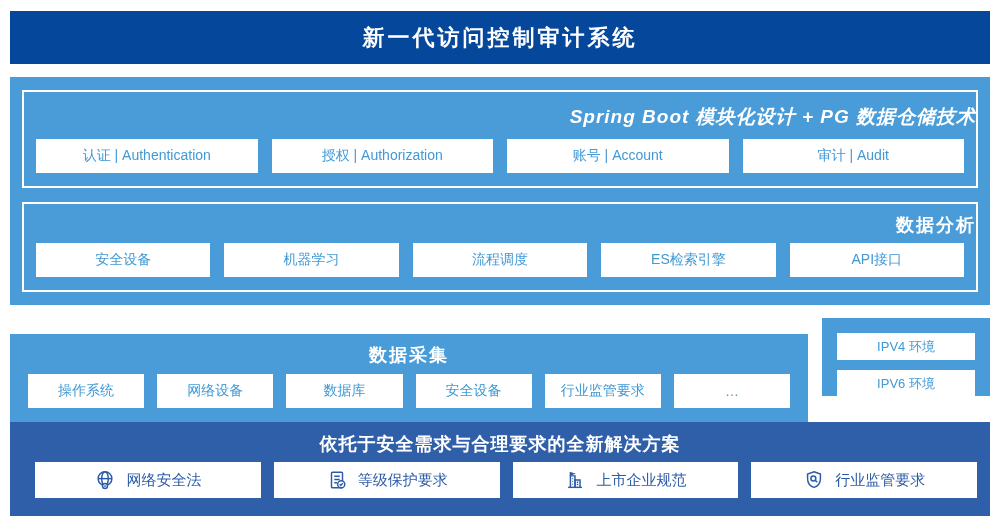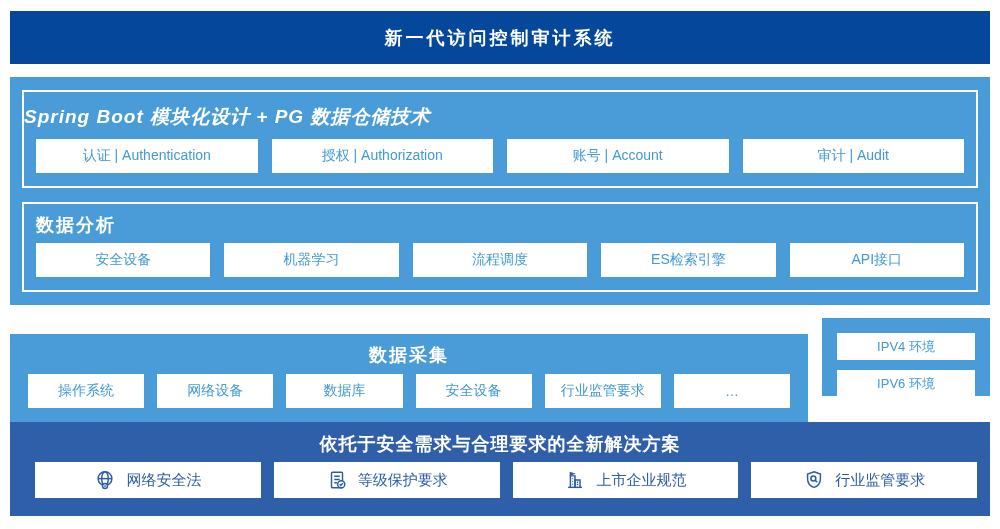--- a/index.html
+++ b/index.html
@@ -2,29 +2,29 @@
 <html style="--header-bg: #05489B; --block-bg: #4A9CD8; --foundation-bg: #2F5FA9; --module-text: #4199D5; --foundation-text: #2D5CA7;"><head>
 <meta charset="utf-8">
 <style>
   html,body{margin:0;padding:0;background:#ffffff;}
   .canvas{position:relative;width:1000px;height:529px;background:#ffffff;
           font-family:"Liberation Sans",sans-serif;overflow:hidden;}
 
   
   .topbar{position:absolute;left:10px;top:11px;width:980px;height:53px;
           background:var(--header-bg,#05489B);display:flex;align-items:center;justify-content:center;}
-  .topbar .t{color:#fff;font-size:18px;font-weight:bold;letter-spacing:3px;}
+  .topbar .t{color:#fff;font-size:22px;font-weight:bold;letter-spacing:3px;}
 
   
   .midblock{position:absolute;left:10px;top:77px;width:980px;height:228px;
             background:var(--block-bg,#4A9CD8);}
   .inner{position:absolute;left:12px;right:12px;border:2px solid #ffffff;box-sizing:border-box;}
   .innerA{top:13px;height:98px;}
   .innerB{top:125px;height:90px;padding-left:12px;}
-  .inner-title{color:#ffffff;text-align:left;font-weight:bold;}
+  .inner-title{color:#ffffff;text-align:right;font-weight:bold;}
   .titleA{font-size:19px;font-style:italic;margin-top:12px;letter-spacing:1px;}
   .titleB{font-size:18px;margin-top:9px;letter-spacing:2px;}
   .row{position:absolute;left:12px;right:12px;bottom:13px;display:flex;gap:14px;}
   .modbox{flex:1;height:34px;background:#ffffff;display:flex;align-items:center;justify-content:center;
           color:var(--module-text,#4199D5);font-size:14px;white-space:nowrap;}
 
   
   .collect{position:absolute;left:10px;top:334px;width:798px;height:90px;
            background:var(--block-bg,#4A9CD8);}
   .section-title{color:#ffffff;text-align:center;font-weight:bold;font-size:18px;letter-spacing:2px;}

